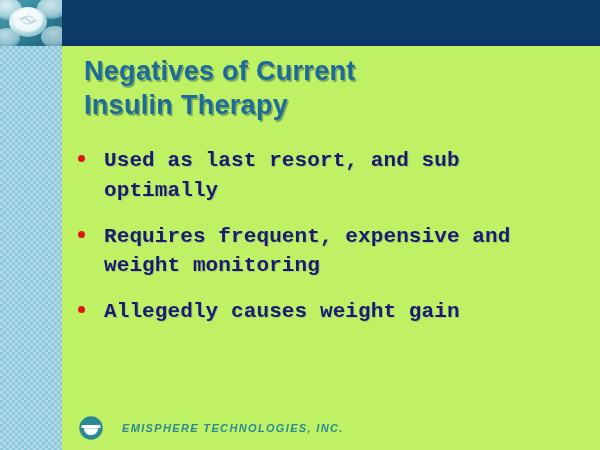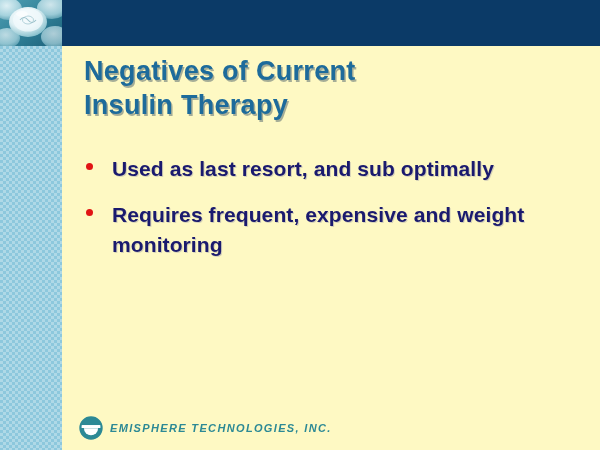--- a/index.html
+++ b/index.html
@@ -12,21 +12,21 @@
     width: 600px;
     height: 450px;
     font-family: "Liberation Sans", sans-serif;
     overflow: hidden;
   }
 
   #slide {
     position: relative;
     width: 600px;
     height: 450px;
-    background: #fef9c3;
+    background: #bef264;
     overflow: hidden;
   }
 
   
   #photo-block {
     position: absolute;
     left: 0;
     top: 0;
     width: 62px;
     height: 46px;
@@ -73,23 +73,24 @@
     text-shadow: 1.5px 1.5px 0 rgba(20,50,80,0.38);
     white-space: pre-line;
   }
 
   
   #bullet-list {
     position: absolute;
     left: 78px;
     top: 146px;
     width: 500px;
-    margin: 8px;
+    margin: 0;
     padding: 0;
     list-style: none;
+    font-family: Liberation Mono, monospace;
   }
   .bullet-row {
     position: relative;
     display: flex;
     align-items: flex-start;
     margin-bottom: 16px;
   }
   .bullet-dot {
     flex: 0 0 auto;
     width: 26px;
@@ -116,20 +117,21 @@
     text-shadow: 1px 1px 0 rgba(120,120,160,0.30);
   }
 
   
   #footer-logo {
     position: absolute;
     left: 79px;
     top: 416px;
     display: flex;
     align-items: center;
+    gap: 12px;
   }
   #logo-mark { flex: 0 0 auto; display: block; }
   #logo-wordmark {
     margin-left: 7px;
     color: #2c8995;
     font-size: 11px;
     font-weight: bold;
     font-style: italic;
     letter-spacing: 1.35px;
     white-space: nowrap;
@@ -184,20 +186,24 @@
     <li class="bullet-row">
       <span class="bullet-dot"><span></span></span>
       <span class="bullet-text">Used as last resort, and sub optimally</span>
     </li>
 
     <li class="bullet-row">
       <span class="bullet-dot"><span></span></span>
       <span class="bullet-text">Requires frequent, expensive and weight monitoring</span>
     </li>
 
+    <li class="bullet-row">
+      <span class="bullet-dot"><span></span></span>
+      <span class="bullet-text">Allegedly causes weight gain</span>
+    </li>
 
   </ul>
 
   <div id="footer-logo">
     <svg id="logo-mark" width="24" height="24" viewBox="0 0 24 24" xmlns="http://www.w3.org/2000/svg">
       <circle cx="12" cy="12" r="11" fill="#2c8995"></circle>
       <rect x="2.6" y="9.1" width="18.8" height="2.9" fill="#ffffff"></rect>
       <path d="M4.3 12 A7.7 7.7 0 0 0 19.7 12 Z" fill="#ffffff"></path>
       <path d="M4.3 12 A7.7 7.7 0 0 0 19.7 12 Z" fill="#ffffff"></path>
       <circle cx="12" cy="12" r="11" fill="none" stroke="#2c8995" stroke-width="1.4"></circle>

